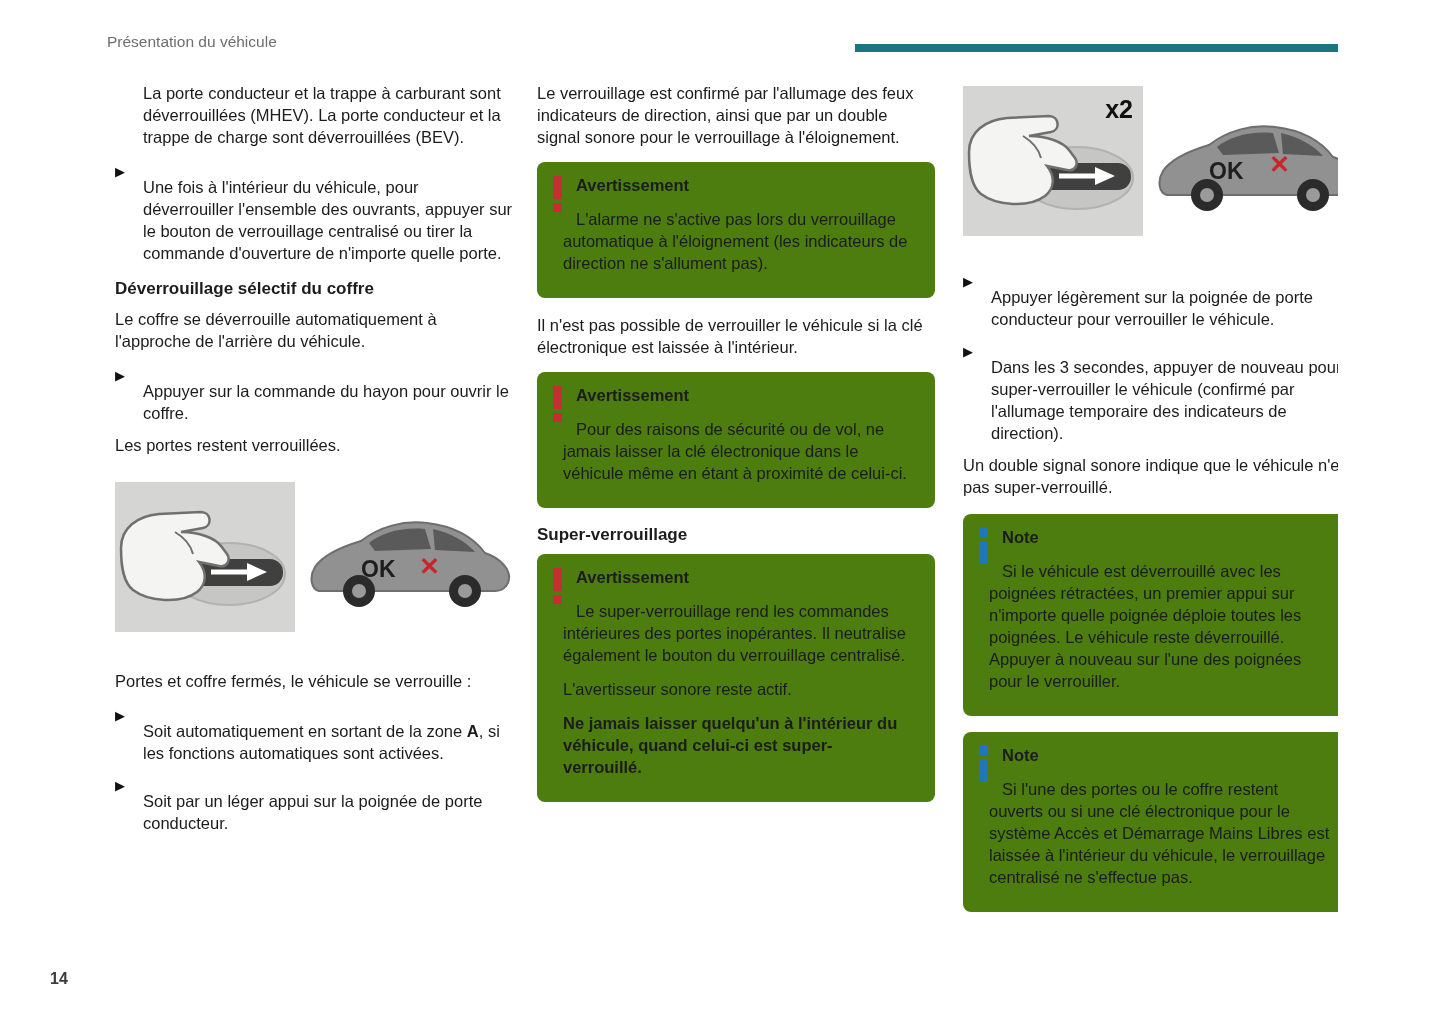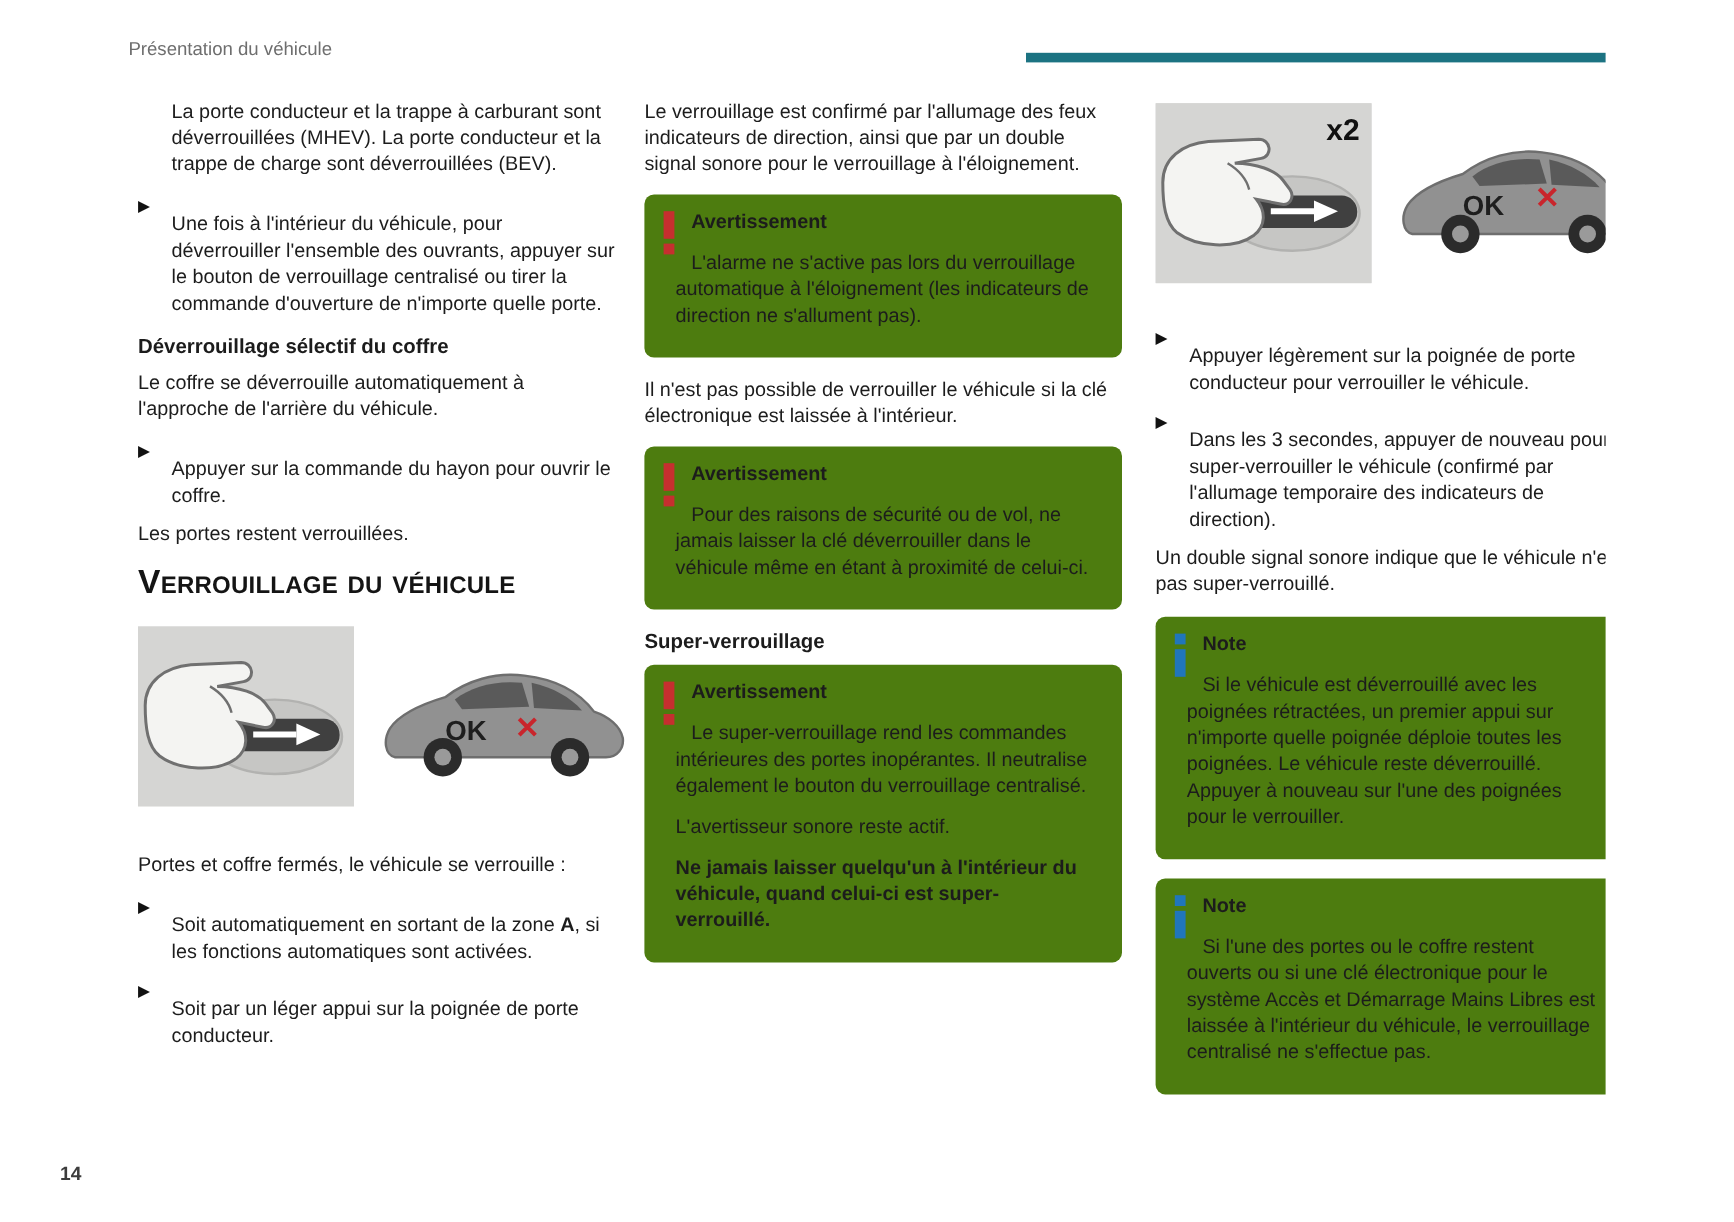--- a/index.html
+++ b/index.html
@@ -49,21 +49,21 @@
   }
   .box-icon { float: left; width: 13px; margin: 2px 10px 4px 2px; }
   .wbar { width: 9px; height: 23px; background: #c62f2f; }
   .wdot { width: 9px; height: 9px; background: #c62f2f; margin-top: 4px; }
   .ndot { width: 9px; height: 9px; background: #2076bc; }
   .nbar { width: 9px; height: 23px; background: #2076bc; margin-top: 4px; }
   .box-title { font-weight: bold; line-height: 22px; }
   .box p { margin: 12px; }
   .box .bold-para { font-weight: bold; margin-top: 10px; }
   
-  .figure { display: flex; align-items: flex-end; gap: 20px; }
+  .figure { display: flex; align-items: flex-end; gap: 10px; }
   .figure-1 { margin: 26px 0 38px; }
   .figure-3 { margin: 4px 0 34px; }
   .panel { position: relative; width: 180px; height: 150px; background: #d5d5d3; flex: 0 0 auto; }
   .panel svg { display: block; width: 100%; height: 100%; }
   .x2-label {
     position: absolute; top: 12px; right: 10px;
     font-size: 25px; font-weight: bold; color: #111;
   }
   .car-wrap { width: 210px; padding-bottom: 14px; flex: 0 0 auto; }
   .car-wrap svg { display: block; width: 210px; height: 115px; }
@@ -91,21 +91,20 @@
 
     <p>Le coffre se déverrouille automatiquement à l'approche de l'arrière du véhicule.</p>
 
     <div class="bullet">
       <span class="tri">▶</span>
       <span class="bullet-text">Appuyer sur la commande du hayon pour ouvrir le coffre.</span>
     </div>
 
     <p style="margin-bottom:6px;">Les portes restent verrouillées.</p>
 
-    <div class="h-main">Verrouillage du véhicule</div>
 
 
     <div class="figure figure-1">
       <div class="panel">
         <svg viewBox="0 0 180 150">
           <rect width="180" height="150" fill="#d5d5d3"></rect>
           <ellipse cx="114" cy="92" rx="56" ry="31" fill="#c6c6c4" stroke="#b2b2b0" stroke-width="2"></ellipse>
           <rect x="62" y="77" width="106" height="27" rx="13" fill="#404040"></rect>
           <line x1="96" y1="90" x2="132" y2="90" stroke="#ffffff" stroke-width="5"></line>
           <polygon points="132,81 152,90 132,99" fill="#ffffff"></polygon>
@@ -156,21 +155,21 @@
     </div>
 
     <p style="margin-bottom:14px;">Il n'est pas possible de verrouiller le véhicule si la clé électronique est laissée à l'intérieur.</p>
 
     <div class="box">
       <div class="box-icon">
         <div class="wbar"></div>
           <div class="wdot"></div>
       </div>
       <div class="box-title">Avertissement</div>
-      <p>Pour des raisons de sécurité ou de vol, ne jamais laisser la clé déverrouiller dans le véhicule même en étant à proximité de celui-ci.</p>
+      <p>Pour des raisons de sécurité ou de vol, ne jamais laisser la clé électronique dans le véhicule même en étant à proximité de celui-ci.</p>
     </div>
 
     <div class="h-sub">Super-verrouillage</div>
 
     <div class="box">
       <div class="box-icon">
         <div class="wbar"></div>
           <div class="wdot"></div>
       </div>
       <div class="box-title">Avertissement</div>

